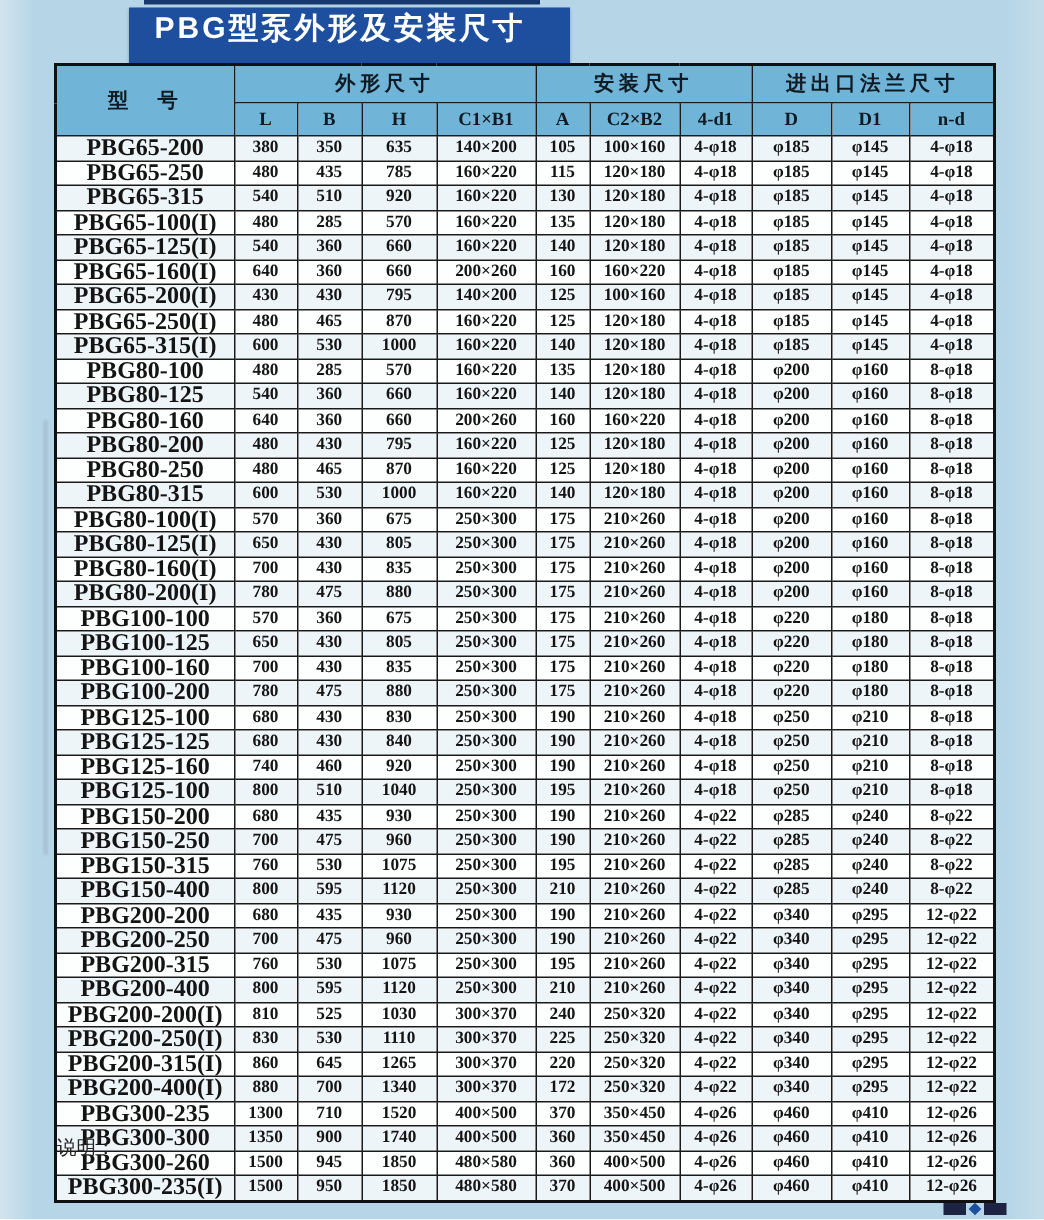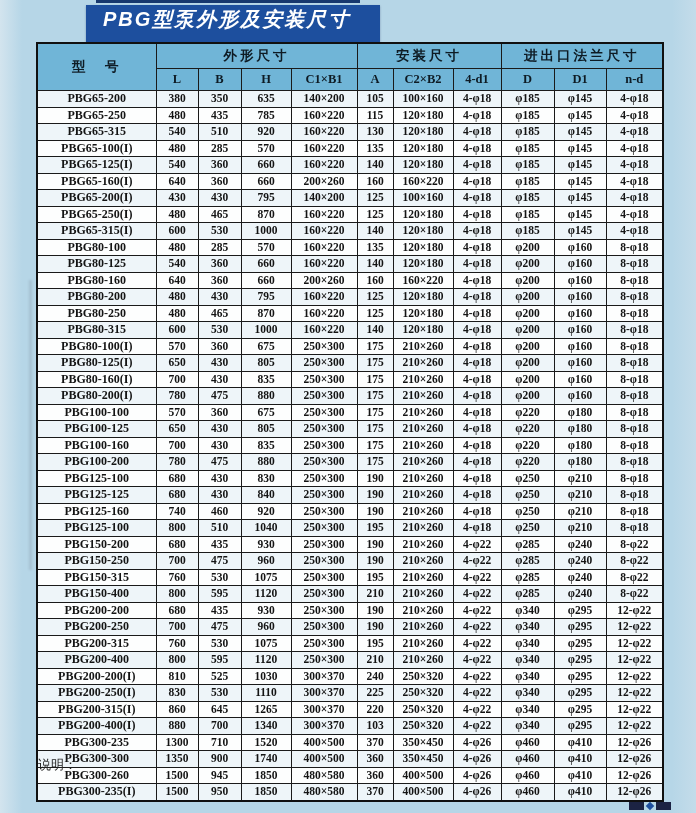--- a/index.html
+++ b/index.html
@@ -3,36 +3,36 @@
 <meta charset="utf-8">
 <style>
   html,body{margin:0;padding:0;}
   body{width:696px;height:813px;overflow:hidden;font-family:"Liberation Sans",sans-serif;}
   .page{position:relative;width:696px;height:813px;
         background:linear-gradient(90deg,#d3e4ee 0px,#b6d6e7 22px,#b6d6e7 672px,#c4dcea 696px);}
   .top-rule{position:absolute;left:96px;top:0;width:264px;height:3px;background:#17386e;}
   .title-bar{position:absolute;left:86px;top:5px;width:294px;height:41px;background:#1d4f9e;
              color:#ffffff;font-size:20px;font-weight:bold;line-height:28px;
              padding-left:17px;letter-spacing:2px;box-sizing:border-box;
-             box-shadow:0 1px 2px rgba(20,40,90,.35);font-style:italic;}
+             box-shadow:0 1px 2px rgba(20,40,90,.35);}
   .scan-shadow{position:absolute;left:29px;top:280px;width:3px;height:290px;
                background:rgba(110,120,135,.22);filter:blur(1px);}
   table.spec{position:absolute;left:36px;top:42px;width:626px;border-collapse:collapse;
              table-layout:fixed;border:2px solid #101010;background:#ffffff;}
   table.spec th,table.spec td{border:1px solid #1a1a1a;text-align:center;vertical-align:middle;
              padding:0;overflow:hidden;white-space:nowrap;}
   thead th{background:#70b5d7;color:#0e1b24;}
   tr.group-row th{height:24px;font-size:13.5px;font-weight:bold;letter-spacing:3px;}
   tr.sub-row th{height:21px;font-size:12.5px;font-weight:bold;font-family:"Liberation Serif",serif;}
   th.model-head{font-size:14px;letter-spacing:2px;}
   tbody td{height:15.5px;line-height:15px;font-size:11.5px;font-weight:bold;
            font-family:"Liberation Serif",serif;color:#141414;}
   tbody tr:nth-child(odd){background:#eef5f9;}
   tbody tr:nth-child(even){background:#fdfefe;}
-  td.model{font-size:12px;}
+  td.model{font-size:16px;}
   .notes{position:absolute;left:38px;top:757px;width:640px;color:#242424;}
   .notes .label{font-size:13px;font-weight:normal;line-height:15px;}
   .notes .item{font-size:12.5px;font-weight:600;line-height:15.5px;margin-left:21px;
                white-space:nowrap;margin-top:44px;}
   .corner-mark{position:absolute;left:629px;top:801px;height:10px;display:flex;
                align-items:center;gap:3px;}
   .corner-mark .bar{width:15px;height:8px;background:#1c2343;}
   .corner-mark .dot{width:6px;height:6px;background:#1d4f9e;transform:rotate(45deg);}
 </style>
 </head>
@@ -574,21 +574,21 @@
           <td>φ340</td>
           <td>φ295</td>
           <td>12-φ22</td>
         </tr>
         <tr>
           <td class="model">PBG200-400(I)</td>
           <td>880</td>
           <td>700</td>
           <td>1340</td>
           <td>300×370</td>
-          <td>103</td>
+          <td>172</td>
           <td>250×320</td>
           <td>4-φ22</td>
           <td>φ340</td>
           <td>φ295</td>
           <td>12-φ22</td>
         </tr>
         <tr>
           <td class="model">PBG300-235</td>
           <td>1300</td>
           <td>710</td>

